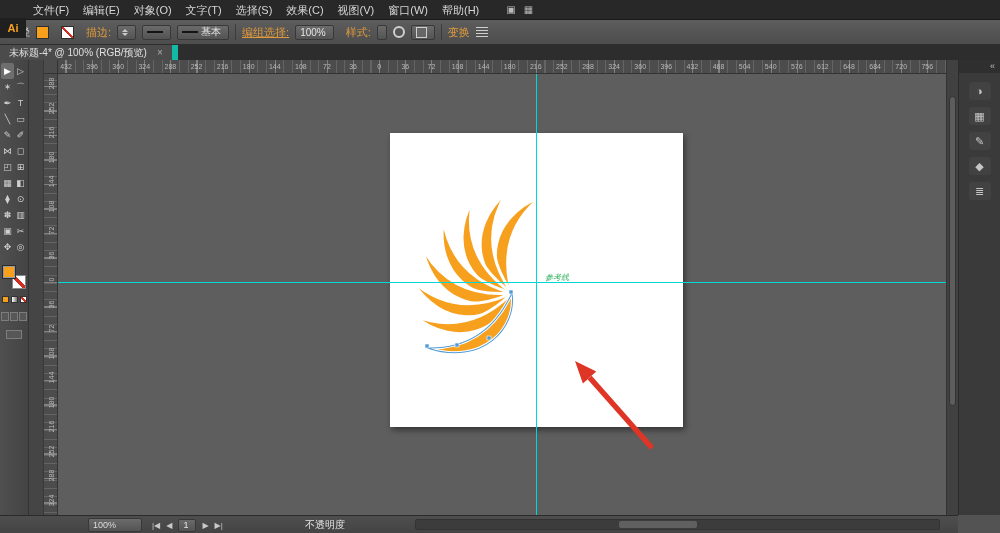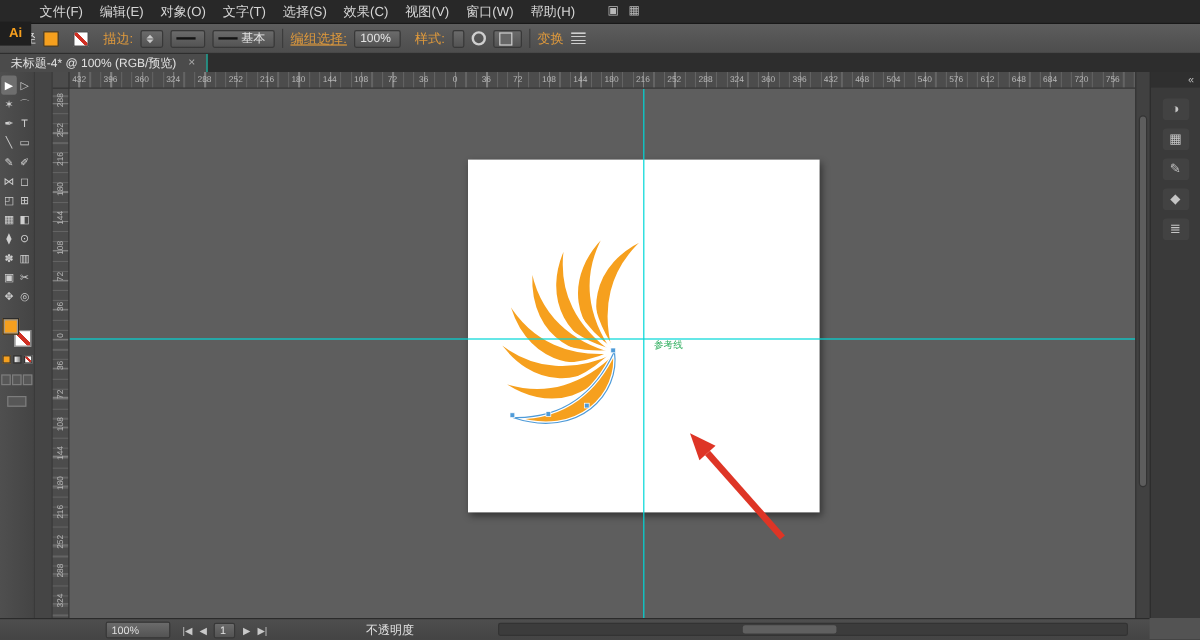--- a/index.html
+++ b/index.html
@@ -31,21 +31,21 @@
   .spin .dn{border-top:3px solid #c9c9c9;}
   .fillsw{width:13px;height:13px;background:var(--orange);border:1px solid #2e2e2e;}
   .strokesw{width:13px;height:13px;border:1px solid #2e2e2e;background:linear-gradient(45deg,transparent 42%,#d03024 42%,#d03024 58%,transparent 58%),#fff;}
   .linepre{width:16px;height:2px;background:#141414;}
   .circle-icon{width:12px;height:12px;border-radius:50%;border:2px solid #cfcfcf;}
   .sq-icon{width:11px;height:11px;border:1px solid #cfcfcf;background:#666;}
   .lines-icon{width:12px;height:10px;background:repeating-linear-gradient(to bottom,#cfcfcf 0 1px,transparent 1px 3px);}
 
   
   .tabbar{position:absolute;top:45px;left:0;right:0;height:15px;background:#2d2d2d;display:flex;z-index:5;}
-  .tab{display:flex;align-items:center;gap:10px;background:#4b4b4b;padding:0 9px;font-size:10px;color:#e0e0e0;border-right:1px solid #14b8a6;}
+  .tab{display:flex;align-items:center;gap:10px;background:#4b4b4b;padding:0 9px;font-size:10px;color:#e0e0e0;border-right:6px solid #14b8a6;}
   .tab .i-close{color:#aaa;font-size:10px;}
 
   
   .main{position:absolute;top:60px;left:0;right:0;bottom:18px;background:#5e5e5e;}
   .toolbar{position:absolute;left:0;top:0;bottom:0;width:29px;background:linear-gradient(90deg,#4f4f4f,#444);border-right:1px solid #333;z-index:3;display:flex;flex-direction:column;align-items:center;padding-top:3px;}
   .tools{display:grid;grid-template-columns:13px 13px;}
   .tool{width:13px;height:16px;font-size:9px;line-height:16px;text-align:center;color:#cfcfcf;overflow:hidden;}
   .tool.active{background:#6e6e6e;border-radius:2px;color:#fff;}
   .swatches{position:relative;width:24px;height:24px;margin-top:10px;}
   .sw-stroke{position:absolute;right:0;bottom:0;width:14px;height:14px;border:1px solid #888;background:linear-gradient(45deg,transparent 40%,#d03024 40%,#d03024 60%,transparent 60%),#fff;}
@@ -72,21 +72,21 @@
   .vruler span{position:absolute;left:-3px;width:20px;text-align:center;font-size:7px;color:#b8b8b8;transform:rotate(-90deg);}
 
   
   .canvas{position:absolute;left:58px;top:14px;right:54px;bottom:0;background:#5e5e5e;overflow:hidden;}
   .artboard{position:absolute;left:332px;top:59px;width:293px;height:294px;background:#fff;box-shadow:2px 3px 6px rgba(0,0,0,.45);}
   .bananas use{fill:var(--orange);stroke:#fff;stroke-width:3;stroke-linejoin:round;}
   .bananas use.sel{fill:none;stroke:var(--anchor);stroke-width:1;}
   .anchor{fill:var(--anchor);stroke:#fff;stroke-width:.6;}
   .guide-h{position:absolute;left:0;right:0;top:208px;height:1px;background:var(--guide);}
   .guide-v{position:absolute;top:0;bottom:0;left:478px;width:1px;background:var(--guide);}
-  .guide-label{position:absolute;left:487px;top:208px;font-size:8px;color:var(--label-green);}
+  .guide-label{position:absolute;left:487px;top:198px;font-size:8px;color:var(--label-green);font-style:italic;}
   .overlay{position:absolute;left:0;top:0;width:888px;height:441px;pointer-events:none;}
   .arrow-line{stroke:var(--arrow);stroke-width:5.5;}
   .arrow-head{fill:var(--arrow);}
 
   
   .vscroll{position:absolute;right:42px;top:0;bottom:0;width:12px;background:#414141;border-left:1px solid #333;}
   .vscroll .thumb{position:absolute;left:2px;right:2px;top:36px;height:310px;background:#5d5d5d;border:1px solid #333;border-radius:4px;}
   .panelstrip{position:absolute;right:0;top:0;bottom:0;width:42px;background:#3a3a3a;border-left:1px solid #2b2b2b;}
   .ps-head{height:13px;background:#2f2f2f;color:#bdbdbd;font-size:9px;text-align:right;padding-right:5px;line-height:13px;}
   .ps-icons{display:flex;flex-direction:column;align-items:center;gap:7px;padding-top:9px;}

